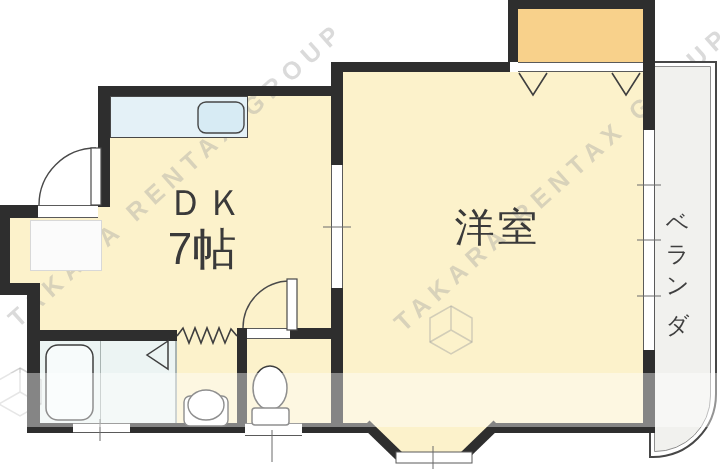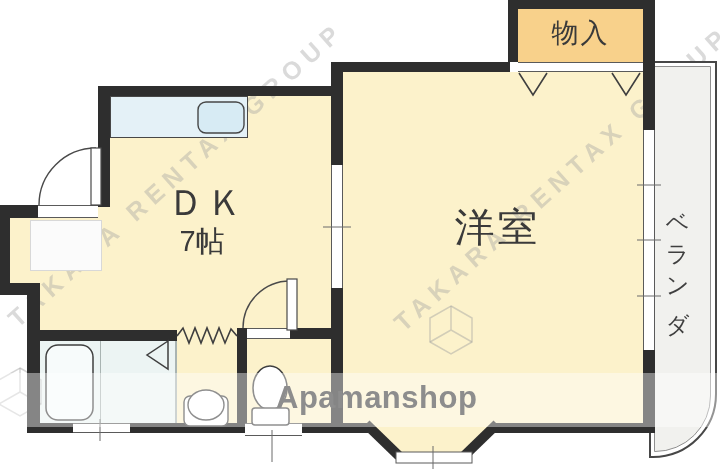--- a/index.html
+++ b/index.html
@@ -129,20 +129,18 @@
 
     <line x1="323" y1="227" x2="351" y2="227" stroke="#6a6a6a" stroke-width="1"></line>
     <line x1="637" y1="185" x2="661" y2="185" stroke="#6a6a6a" stroke-width="1"></line>
     <line x1="637" y1="240" x2="661" y2="240" stroke="#6a6a6a" stroke-width="1"></line>
     <line x1="637" y1="296" x2="661" y2="296" stroke="#6a6a6a" stroke-width="1"></line>
     <line x1="100" y1="419" x2="100" y2="441" stroke="#6a6a6a" stroke-width="1"></line>
     <line x1="272" y1="430" x2="272" y2="462" stroke="#6a6a6a" stroke-width="1"></line>
   </svg>
 
   <div class="label" style="left:147px;top:184px;width:120px;font-size:36px;letter-spacing:3px;">ＤＫ</div>
-  <div class="label" style="left:142px;top:226px;width:120px;font-size:29px;text-align:center;">7帖</div>
+  <div class="label" style="left:142px;top:226px;width:120px;font-size:44px;text-align:center;">7帖</div>
   <div class="label" style="left:430px;top:206px;width:135px;font-size:40px;letter-spacing:3px;">洋室</div>
-  <div class="label" style="left:518px;top:19px;width:125px;font-size:27px;letter-spacing:2px;">物入</div>
 
   <div class="wm-band"></div>
-  <div class="wm-brand" style="left:276px;top:380px;">Apamanshop</div>
 
 </div>
 
 </body></html>

